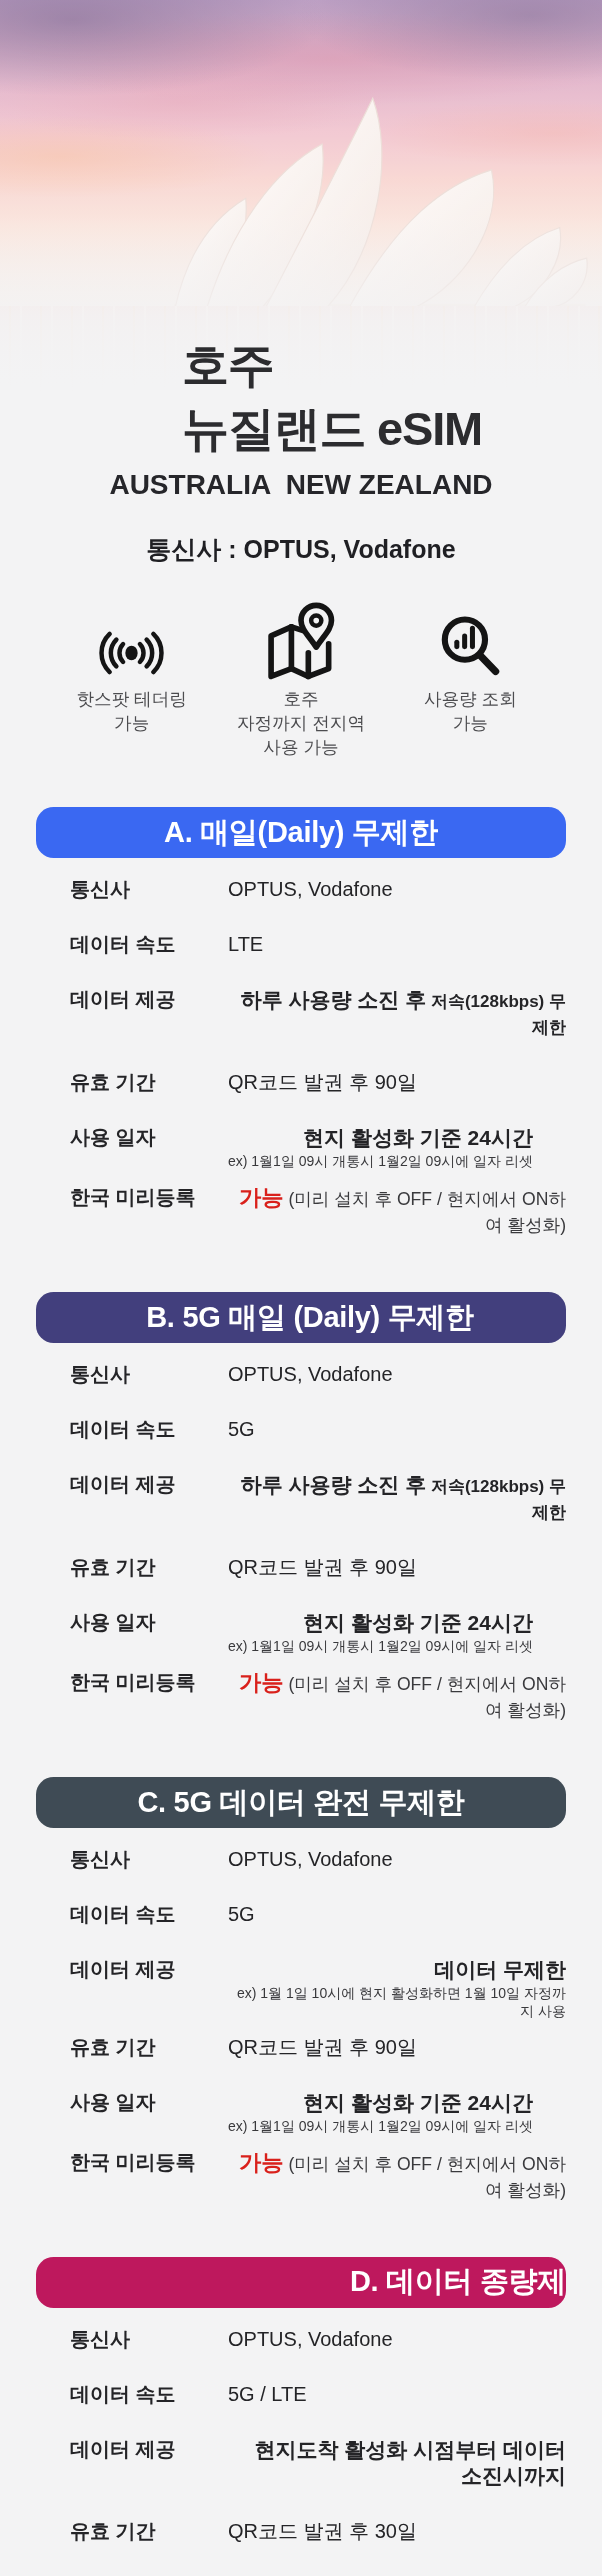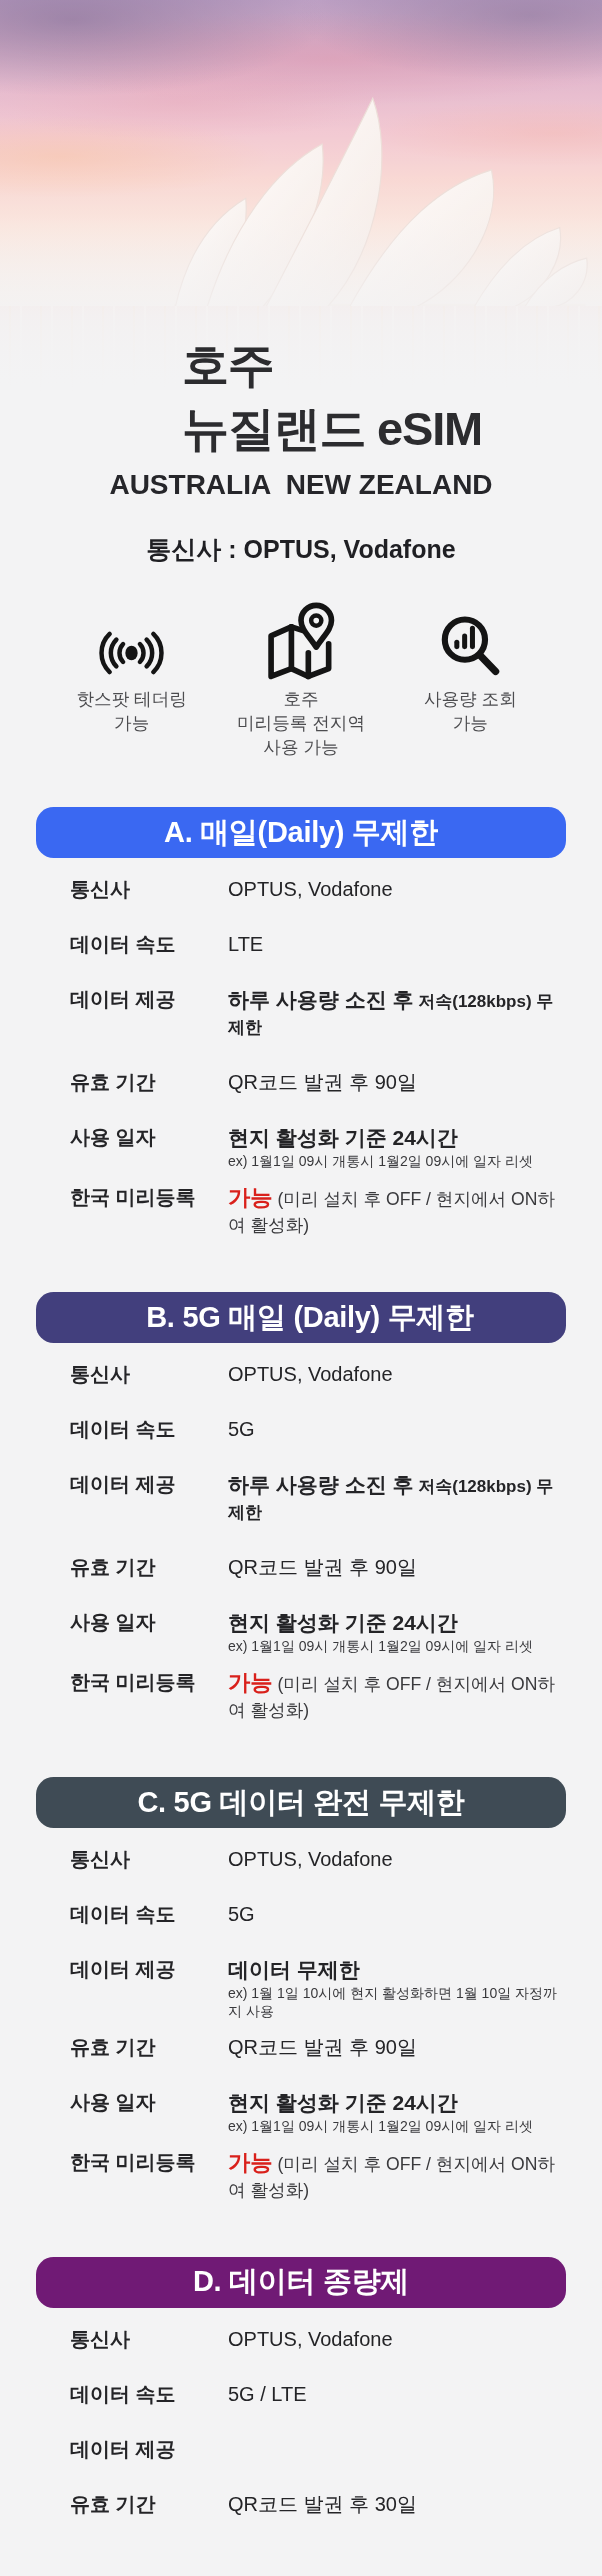--- a/index.html
+++ b/index.html
@@ -42,21 +42,21 @@
   
   .section{margin:0 36px 54px;}
   .section.first{margin-top:48px;}
   .sec-header{height:51px;border-radius:17.6px;display:flex;align-items:center;
     justify-content:center;color:#ffffff;font-size:29px;font-weight:700;letter-spacing:-0.3px;}
   .rows{padding:19px 0 0 34px;}
   .row{display:flex;align-items:flex-start;margin-bottom:30px;}
   .row.note-row{margin-bottom:14px;}
   .rows .row:last-child{margin-bottom:0;}
   .row-label{flex:none;width:158px;font-size:20px;line-height:25px;font-weight:700;color:#242427;}
-  .row-value{font-size:20px;line-height:25px;font-weight:500;color:#242427;}
+  .row-value{font-size:20px;line-height:25px;font-weight:500;color:#242427;text-align:right;}
   .vb{font-size:21px;font-weight:700;}
   .vs{font-size:17px;font-weight:600;}
   .note{font-size:14px;line-height:17.6px;margin-top:2.4px;color:#39393c;font-weight:500;}
   .red{font-size:22.3px;font-weight:700;color:#d9201b;}
   .paren{font-size:17.6px;font-weight:500;color:#3a3a3d;}
 </style>
 </head>
 <body>
 
 <div class="hero">
@@ -140,21 +140,21 @@
             <path d="M48,44 L48,118"></path>
             <path d="M48,44 L76,53"></path>
             <path d="M78,90 L78,132"></path>
           </g>
           <path d="M92,6 a27,27 0 0 1 27,27 c0,15 -13,26 -27,47 c-14,-21 -27,-32 -27,-47 a27,27 0 0 1 27,-27 Z" fill="#f3f3f4" stroke="#141414" stroke-width="10" stroke-linejoin="round"></path>
           <circle cx="92" cy="33" r="9" fill="none" stroke="#141414" stroke-width="8"></circle>
         </svg>
       </div>
       <div class="caption">
         <span>호주</span>
-        <span>미리등록 전지역</span>
+        <span>자정까지 전지역</span>
         <span>사용 가능</span>
       </div>
     </div>
 
     <div class="feature">
       <div class="icon-box">
         <svg width="67" height="71" viewBox="0 0 120 125">
           <circle cx="50" cy="52" r="36" class="ic" stroke-width="11"></circle>
           <g fill="#141414">
             <rect x="31" y="52" width="9" height="17" rx="4.5"></rect>
@@ -283,34 +283,37 @@
       <div class="row">
         <div class="row-label">한국 미리등록</div>
         <div class="row-value">
           <span class="red">가능</span><span class="paren"> (미리 설치 후 OFF / 현지에서 ON하여 활성화)</span>
         </div>
       </div>
     </div>
   </div>
 
   <div class="section">
-    <div class="sec-header" style="background: #701a75;">
+    <div class="sec-header" style="background: #be185d; justify-content: flex-end;">
       <span>D. 데이터 종량제</span>
     </div>
     <div class="rows">
       <div class="row">
         <div class="row-label">통신사</div>
         <div class="row-value">OPTUS, Vodafone</div>
       </div>
       <div class="row">
         <div class="row-label">데이터 속도</div>
         <div class="row-value">5G / LTE</div>
       </div>
       <div class="row">
         <div class="row-label">데이터 제공</div>
+        <div class="row-value">
+          <span class="vb">현지도착 활성화 시점부터 데이터 소진시까지</span>
+        </div>
       </div>
       <div class="row">
         <div class="row-label">유효 기간</div>
         <div class="row-value">QR코드 발권 후 30일</div>
       </div>
 
     </div>
   </div>
 
 </div>

